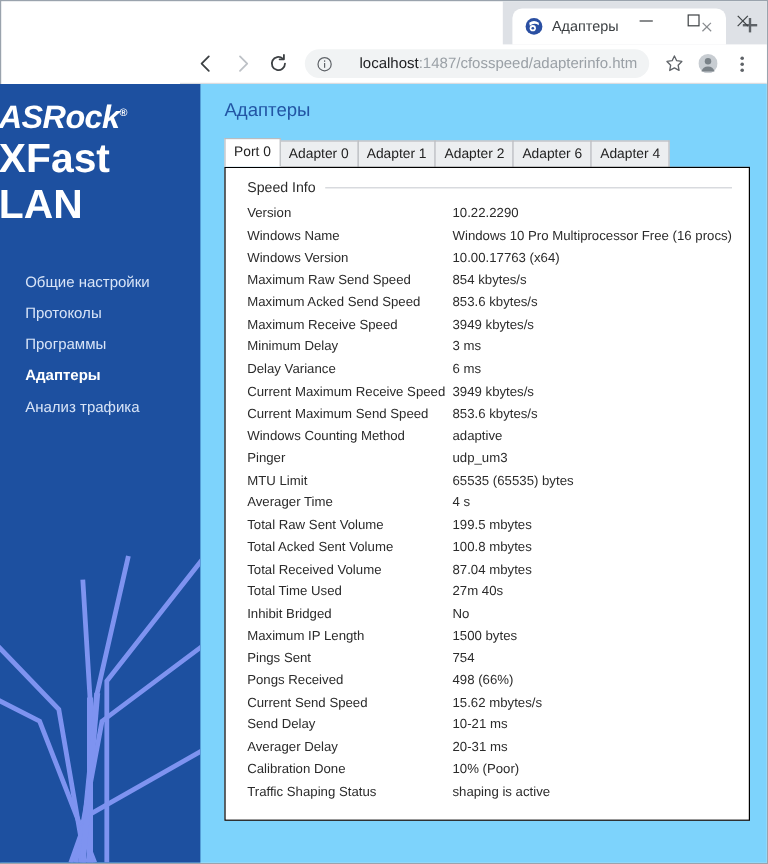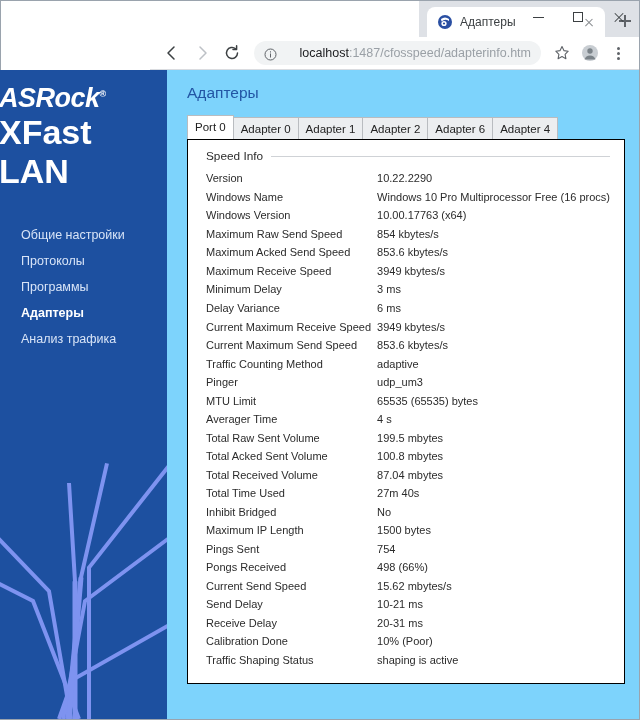--- a/index.html
+++ b/index.html
@@ -323,21 +323,21 @@
                 </tr>
               <tr>
                   <td class="k">Current Maximum Receive Speed</td>
                   <td class="v">3949 kbytes/s</td>
                 </tr>
               <tr>
                   <td class="k">Current Maximum Send Speed</td>
                   <td class="v">853.6 kbytes/s</td>
                 </tr>
               <tr>
-                  <td class="k">Traffic Counting Method</td>
+                  <td class="k">Windows Counting Method</td>
                   <td class="v">adaptive</td>
                 </tr>
               <tr>
                   <td class="k">Pinger</td>
                   <td class="v">udp_um3</td>
                 </tr>
               <tr>
                   <td class="k">MTU Limit</td>
                   <td class="v">65535 (65535) bytes</td>
                 </tr>
@@ -379,21 +379,21 @@
                 </tr>
               <tr>
                   <td class="k">Current Send Speed</td>
                   <td class="v">15.62 mbytes/s</td>
                 </tr>
               <tr>
                   <td class="k">Send Delay</td>
                   <td class="v">10-21 ms</td>
                 </tr>
               <tr>
-                  <td class="k">Receive Delay</td>
+                  <td class="k">Averager Delay</td>
                   <td class="v">20-31 ms</td>
                 </tr>
               <tr>
                   <td class="k">Calibration Done</td>
                   <td class="v">10% (Poor)</td>
                 </tr>
               <tr>
                   <td class="k">Traffic Shaping Status</td>
                   <td class="v">shaping is active</td>
                 </tr>

